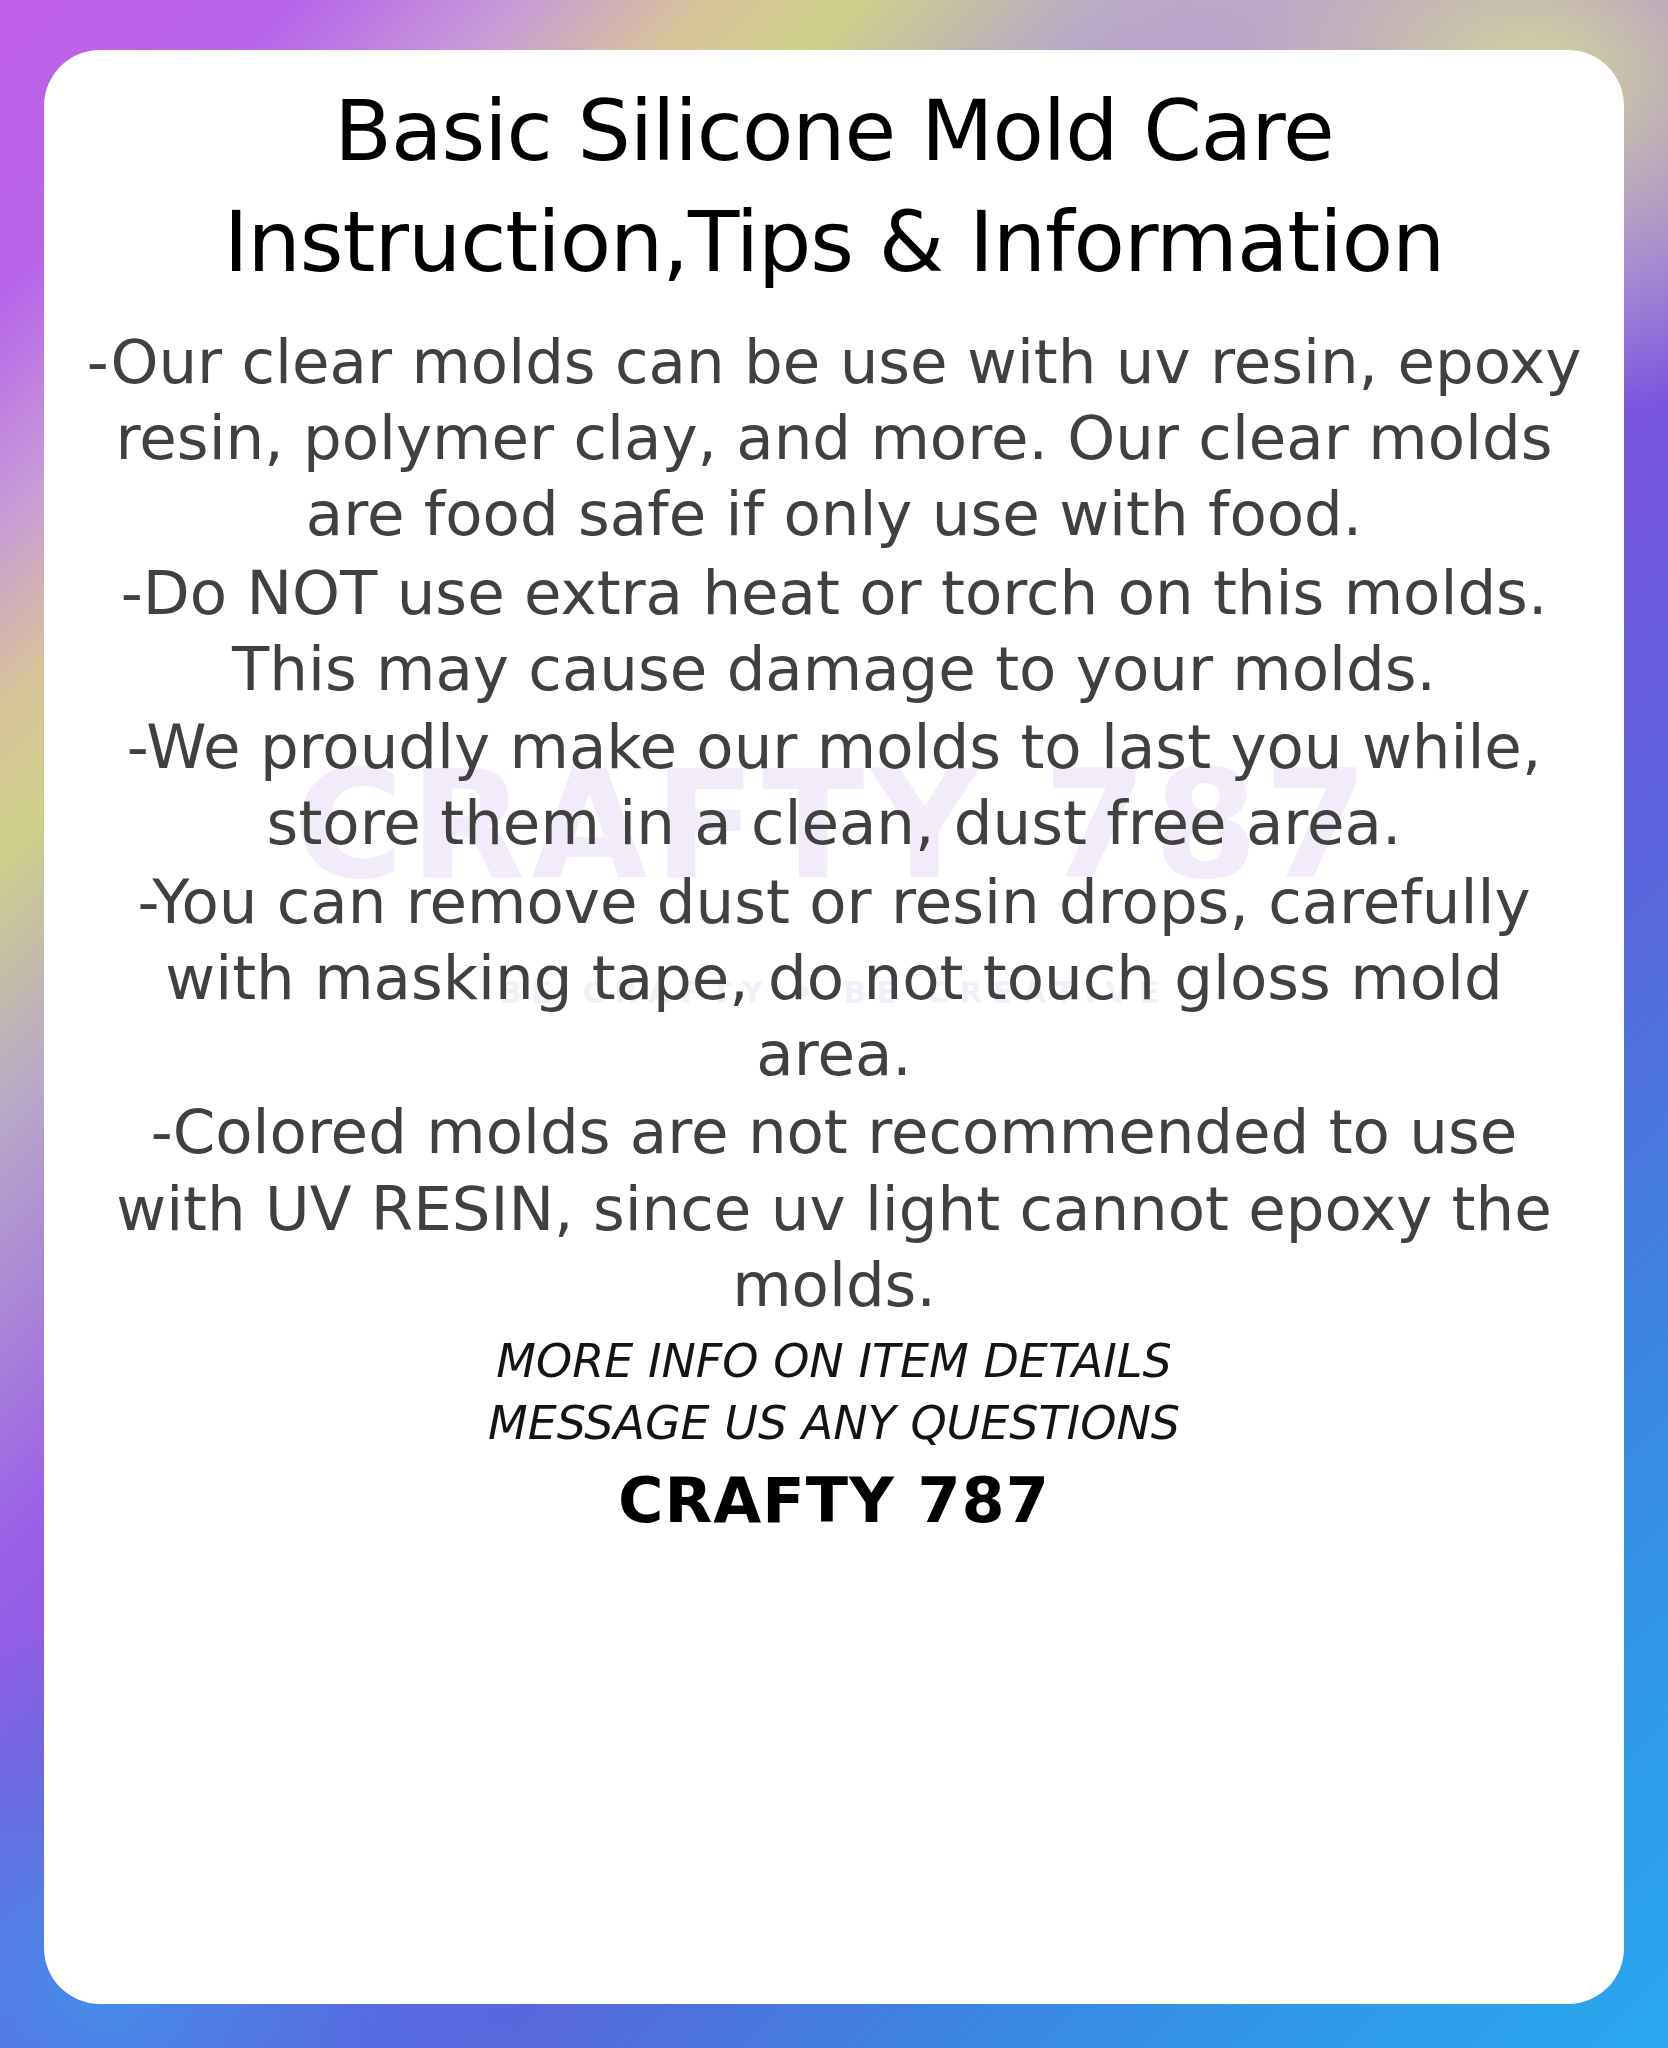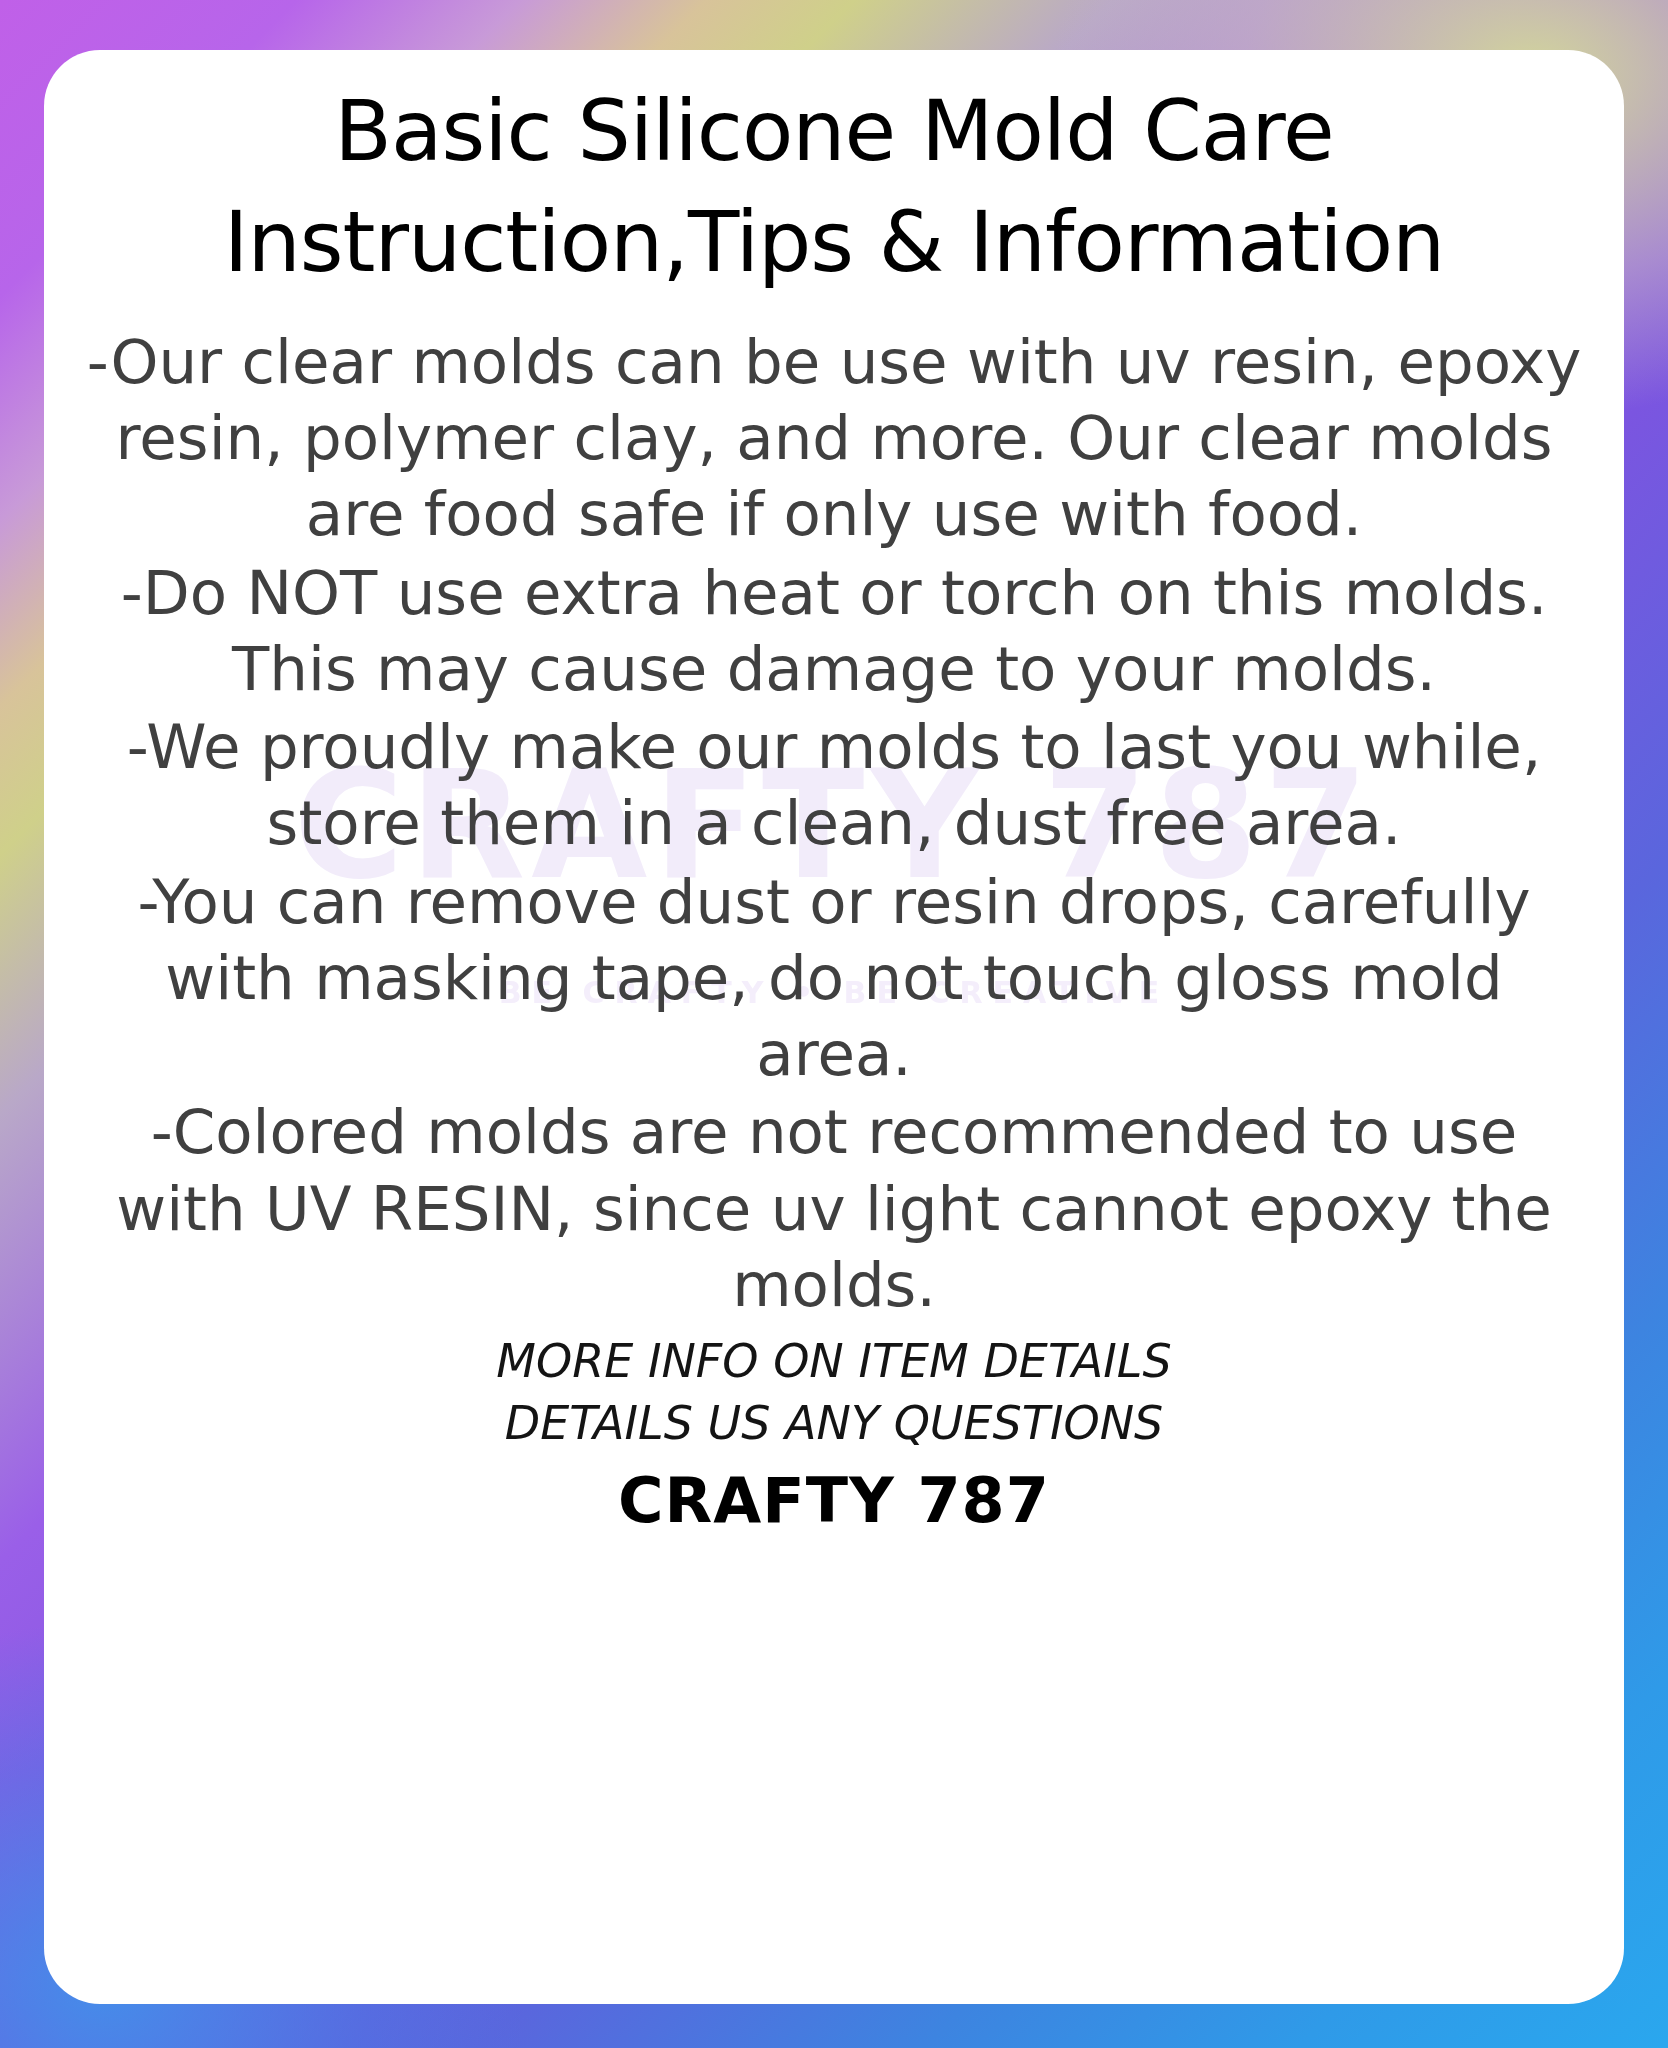--- a/index.html
+++ b/index.html
@@ -165,20 +165,20 @@
       <div class="body-text">
         <p>-Our clear molds can be use with uv resin, epoxy resin, polymer clay, and more. Our clear molds are food safe if only use with food.</p>
         <p>-Do NOT use extra heat or torch on this molds. This may cause damage to your molds.</p>
         <p>-We proudly make our molds to last you while, store them in a clean, dust free area.</p>
         <p>-You can remove dust or resin drops, carefully with masking tape, do not touch gloss mold area.</p>
         <p>-Colored molds are not recommended to use with UV RESIN, since uv light cannot epoxy the molds.</p>
       </div>
 
       <div class="footer-lines">
         <p>MORE INFO ON ITEM DETAILS</p>
-        <p>DETAILS US ANY QUESTIONS</p>
+        <p>MESSAGE US ANY QUESTIONS</p>
       </div>
 
       <div class="brand">CRAFTY 787</div>
 
     </div>
   </div>
 </div>
 
 </body></html>

